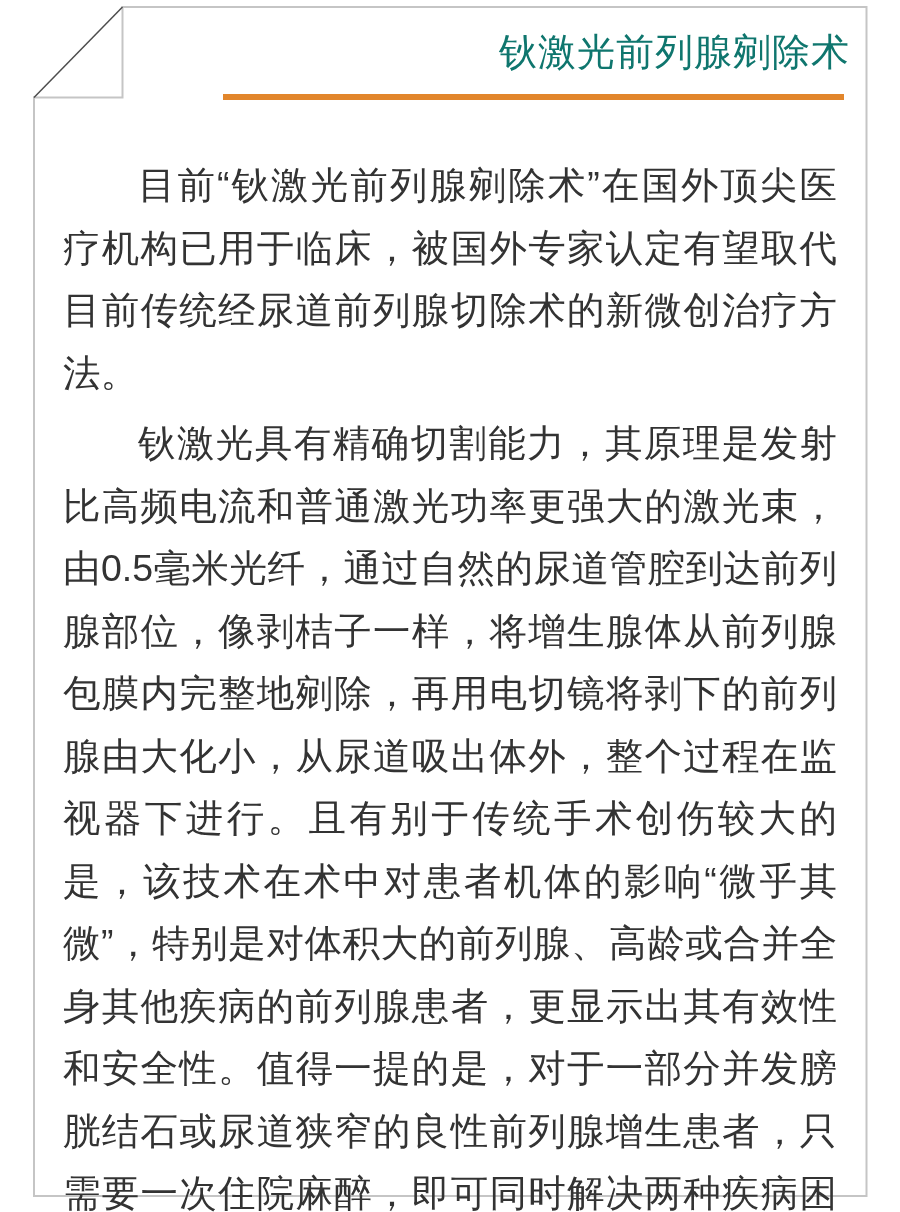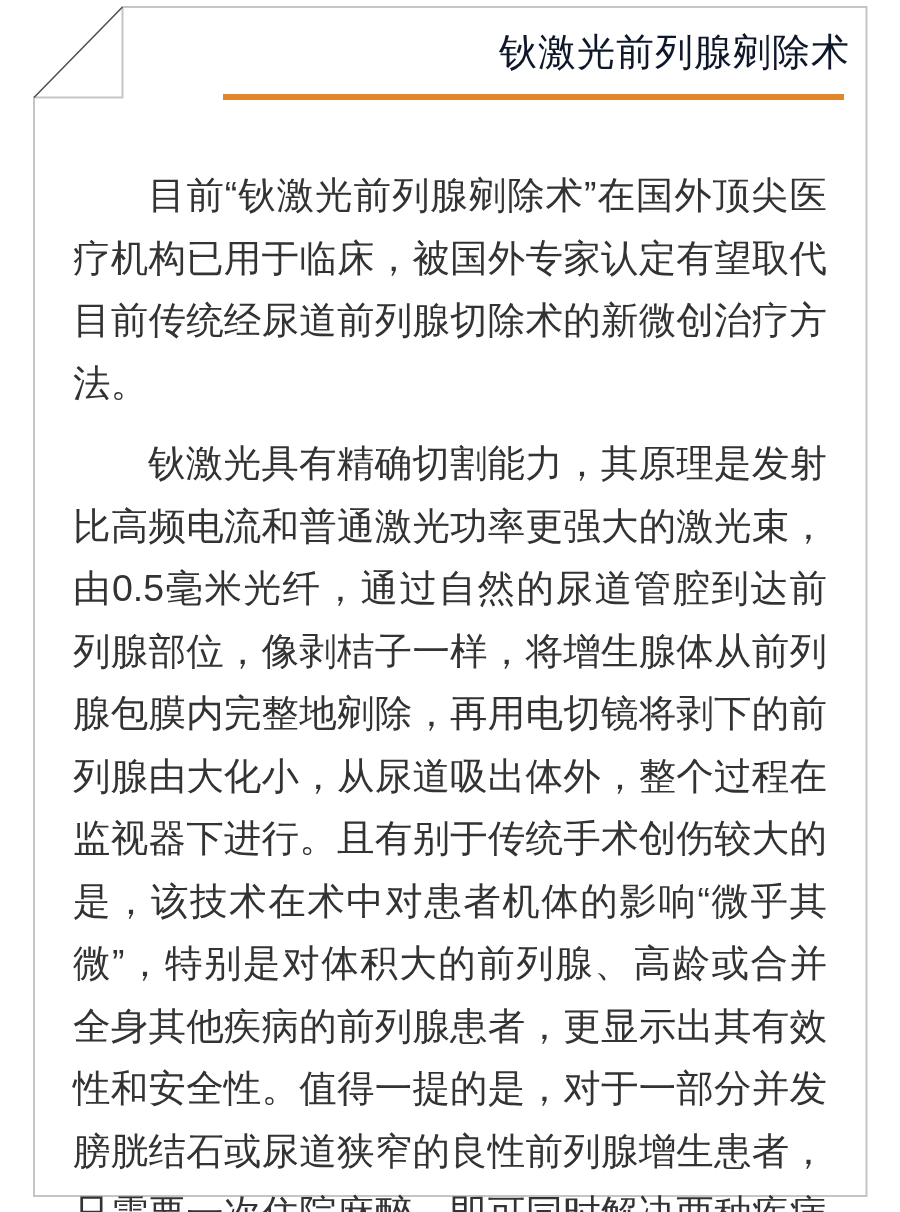--- a/index.html
+++ b/index.html
@@ -35,21 +35,21 @@
   }
   .page-title {
     position: absolute;
     top: 31px;
     right: 50px;
     width: 800px;
     text-align: right;
     font-size: 38px;
     line-height: 42px;
     letter-spacing: 1px;
-    color: #0f172a;
+    color: #0f766e;
     white-space: nowrap;
   }
   .title-divider {
     position: absolute;
     left: 223px;
     top: 94px;
     width: 621px;
     height: 6px;
     background: #e2862b;
   }
@@ -57,21 +57,21 @@
     position: absolute;
     left: 55px;
     top: 146px;
     width: 790px;
     color: #333333;
     font-size: 37.5px;
     line-height: 62.5px;
     text-align: justify;
   }
   .article-body p {
-    margin: 18px;
+    margin: 8px;
     padding: 0;
     text-indent: 2em;
   }
 </style>
 </head>
 <body>
 
 <div class="canvas">
 
   <svg class="sheet-svg" viewBox="0 0 900 1212" aria-hidden="true">

